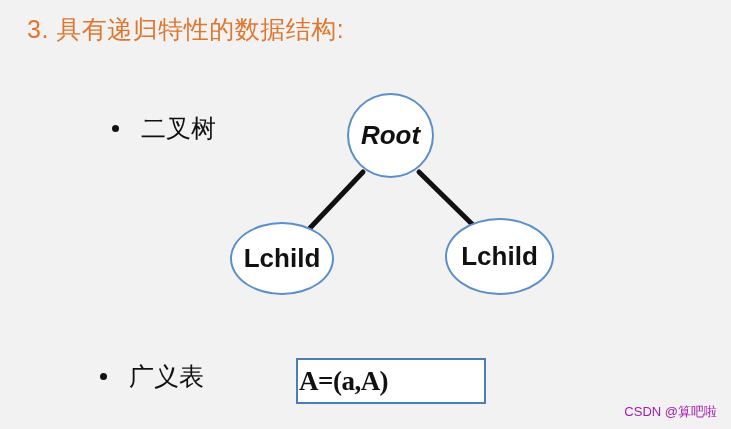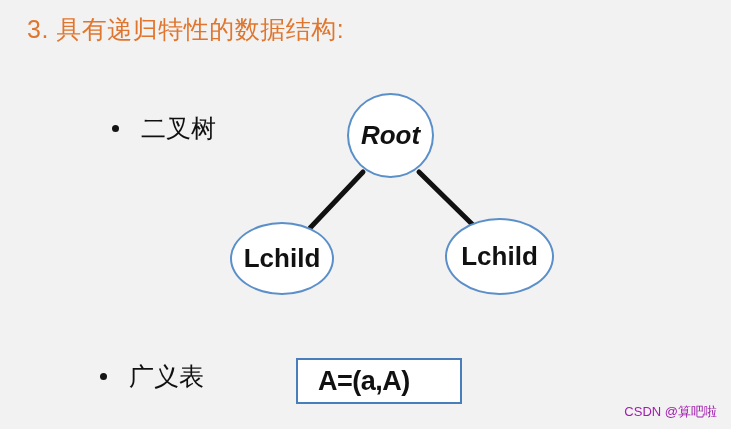--- a/index.html
+++ b/index.html
@@ -109,28 +109,29 @@
     top: 138px;
     width: 109px;
     height: 77px;
   }
 
   
   #formula-box {
     position: absolute;
     left: 296px;
     top: 358px;
-    width: 166px;
+    width: 190px;
     height: 46px;
     background: #ffffff;
     border: 2px solid #4A7EBB;
     box-sizing: border-box;
     display: flex;
     align-items: center;
-    padding-left: 20px;
+    padding-left: 1px;
+    font-family: Liberation Serif, serif;
   }
   #formula-text {
     font-size: 27px;
     font-weight: bold;
     color: #111111;
     white-space: nowrap;
     letter-spacing: -0.5px;
   }
 
   

